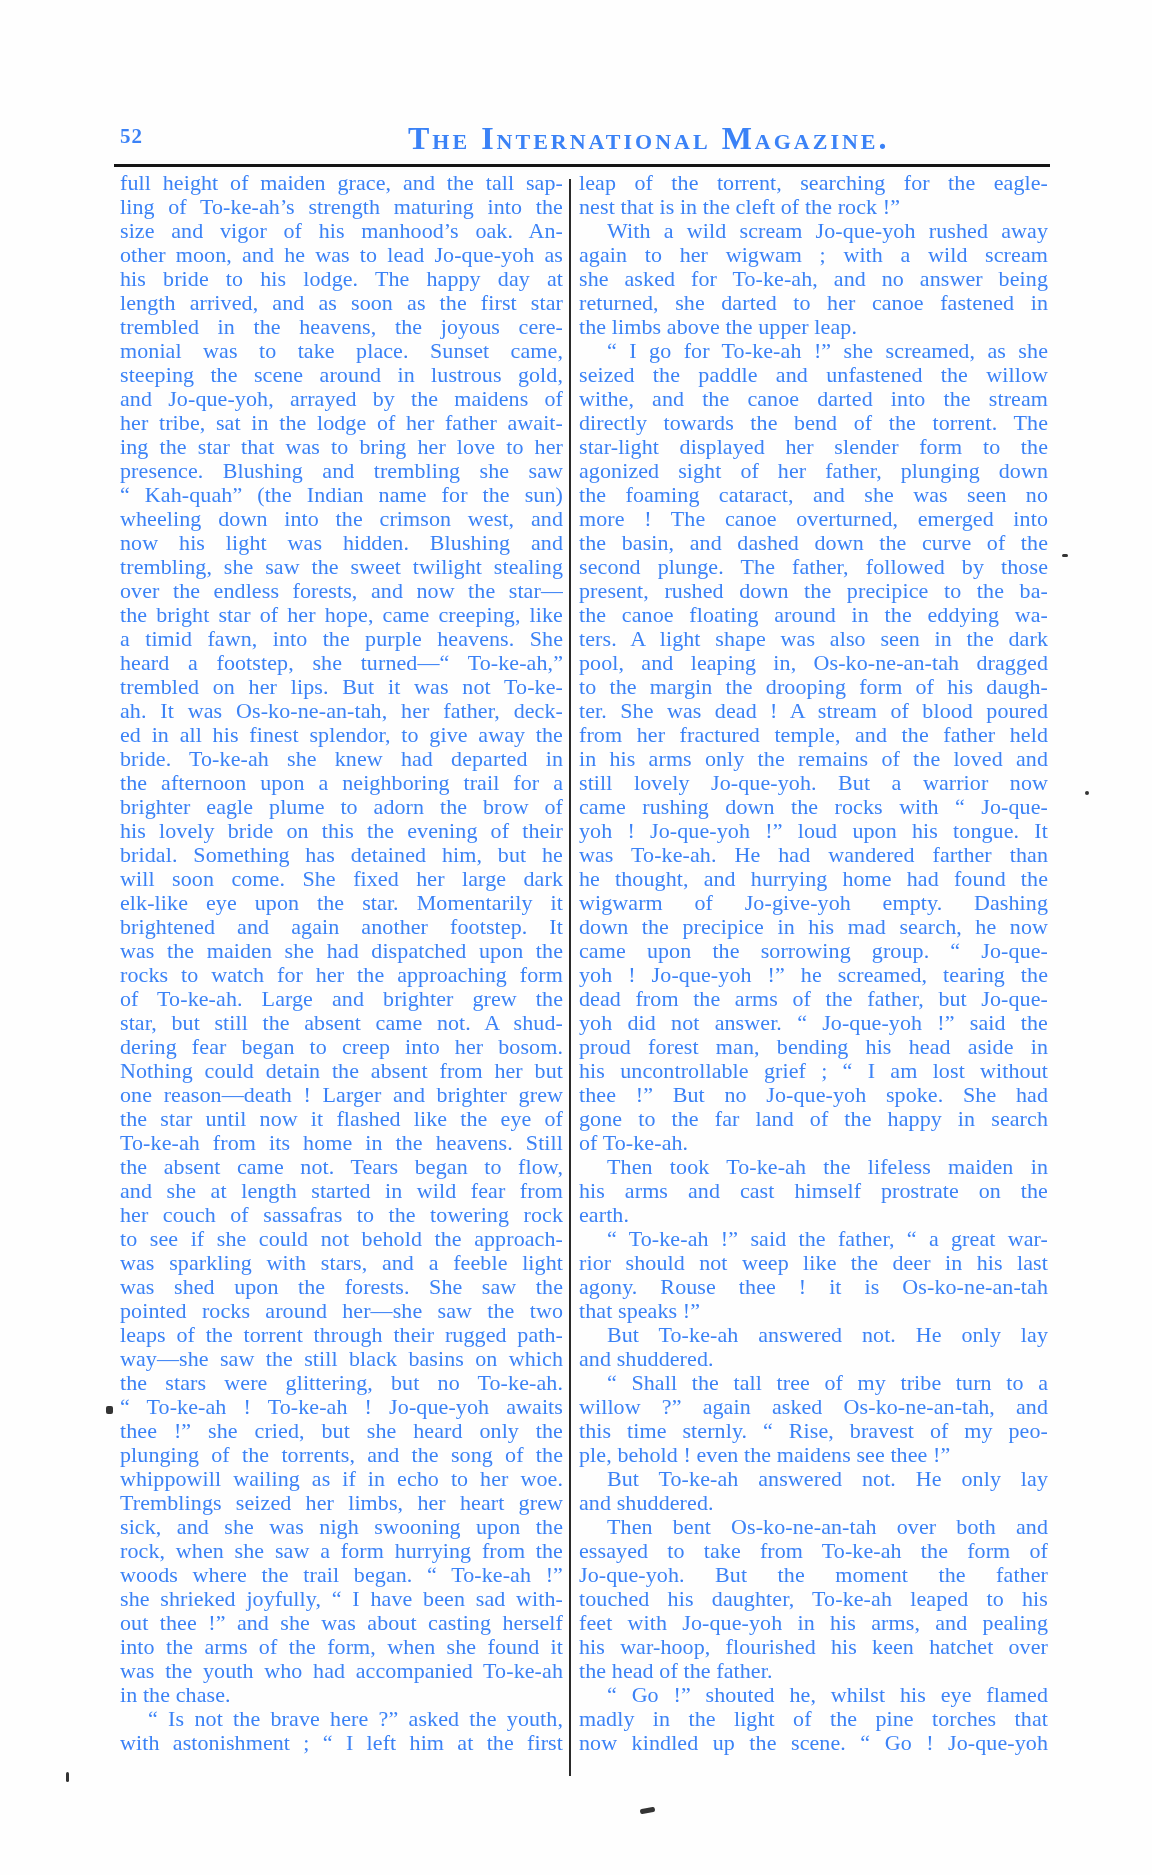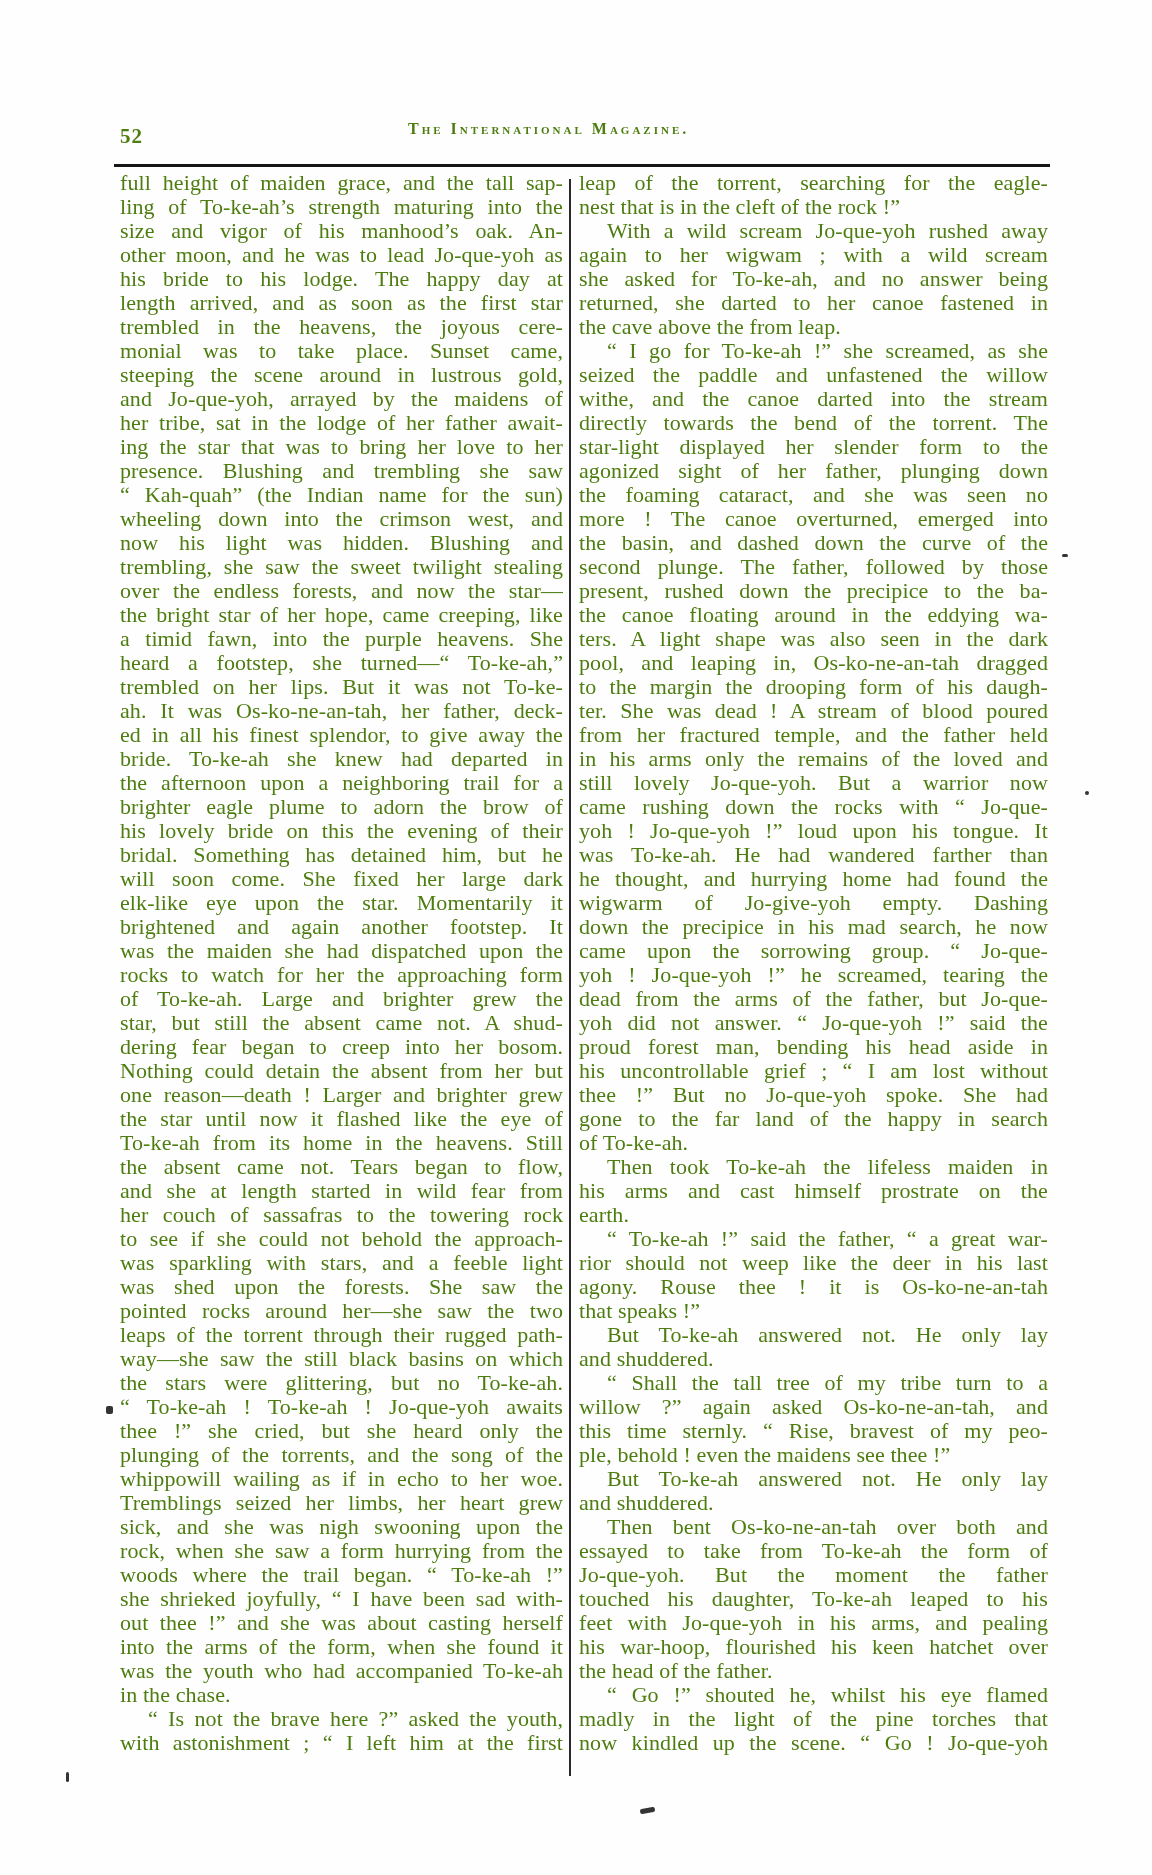--- a/index.html
+++ b/index.html
@@ -1,19 +1,19 @@
 <!DOCTYPE html>
 <html><head>
 <meta charset="utf-8">
 <style>
   html,body{margin:0;padding:0;background:#e8e8e4;}
-  #page{position:relative;width:1152px;height:1875px;background:#fefefe;color:#4d7c0f;
+  #page{position:relative;width:1152px;height:1875px;background:#fefefe;color:#3b82f6;
         font-family:"Liberation Serif","DejaVu Serif",serif;overflow:hidden;}
   .pgnum{position:absolute;top:124px;left:120px;font-size:21px;font-weight:bold;letter-spacing:1px;}
-  .title{position:absolute;top:120px;left:408px;font-size:16px;font-weight:bold;
+  .title{position:absolute;top:120px;left:408px;font-size:32px;font-weight:bold;
          font-variant:small-caps;letter-spacing:3px;white-space:nowrap;}
   .rule{position:absolute;top:164px;left:114px;width:936px;height:3px;background:#151515;}
   .divider{position:absolute;top:179px;left:569px;width:2px;height:1597px;background:#2a2a2a;}
   .column{position:absolute;top:171px;font-size:22px;line-height:24px;letter-spacing:0.1px;}
   #col-left{left:120px;width:443px;}
   #col-right{left:579px;width:469px;}
   .line{text-align:justify;height:24px;overflow:hidden;}
   .line.indent{text-indent:28px;}
   .j{display:inline-block;width:100%;height:0;}
   .speck{position:absolute;background:#111;border-radius:2px;opacity:.85;}
@@ -95,21 +95,21 @@
       <div class="line indent">“ Is not the brave here ?” asked the youth,<span class="j"></span></div>
       <div class="line">with astonishment ; “ I left him at the first<span class="j"></span></div>
     </div>
   <div class="column" id="col-right">
       <div class="line">leap of the torrent, searching for the eagle-<span class="j"></span></div>
       <div class="line">nest that is in the cleft of the rock !”</div>
       <div class="line indent">With a wild scream Jo-que-yoh rushed away<span class="j"></span></div>
       <div class="line">again to her wigwam ; with a wild scream<span class="j"></span></div>
       <div class="line">she asked for To-ke-ah, and no answer being<span class="j"></span></div>
       <div class="line">returned, she darted to her canoe fastened in<span class="j"></span></div>
-      <div class="line">the cave above the from leap.</div>
+      <div class="line">the limbs above the upper leap.</div>
       <div class="line indent">“ I go for To-ke-ah !” she screamed, as she<span class="j"></span></div>
       <div class="line">seized the paddle and unfastened the willow<span class="j"></span></div>
       <div class="line">withe, and the canoe darted into the stream<span class="j"></span></div>
       <div class="line">directly towards the bend of the torrent.  The<span class="j"></span></div>
       <div class="line">star-light displayed her slender form to the<span class="j"></span></div>
       <div class="line">agonized sight of her father, plunging down<span class="j"></span></div>
       <div class="line">the foaming cataract, and she was seen no<span class="j"></span></div>
       <div class="line">more !  The canoe overturned, emerged into<span class="j"></span></div>
       <div class="line">the basin, and dashed down the curve of the<span class="j"></span></div>
       <div class="line">second plunge.  The father, followed by those<span class="j"></span></div>

